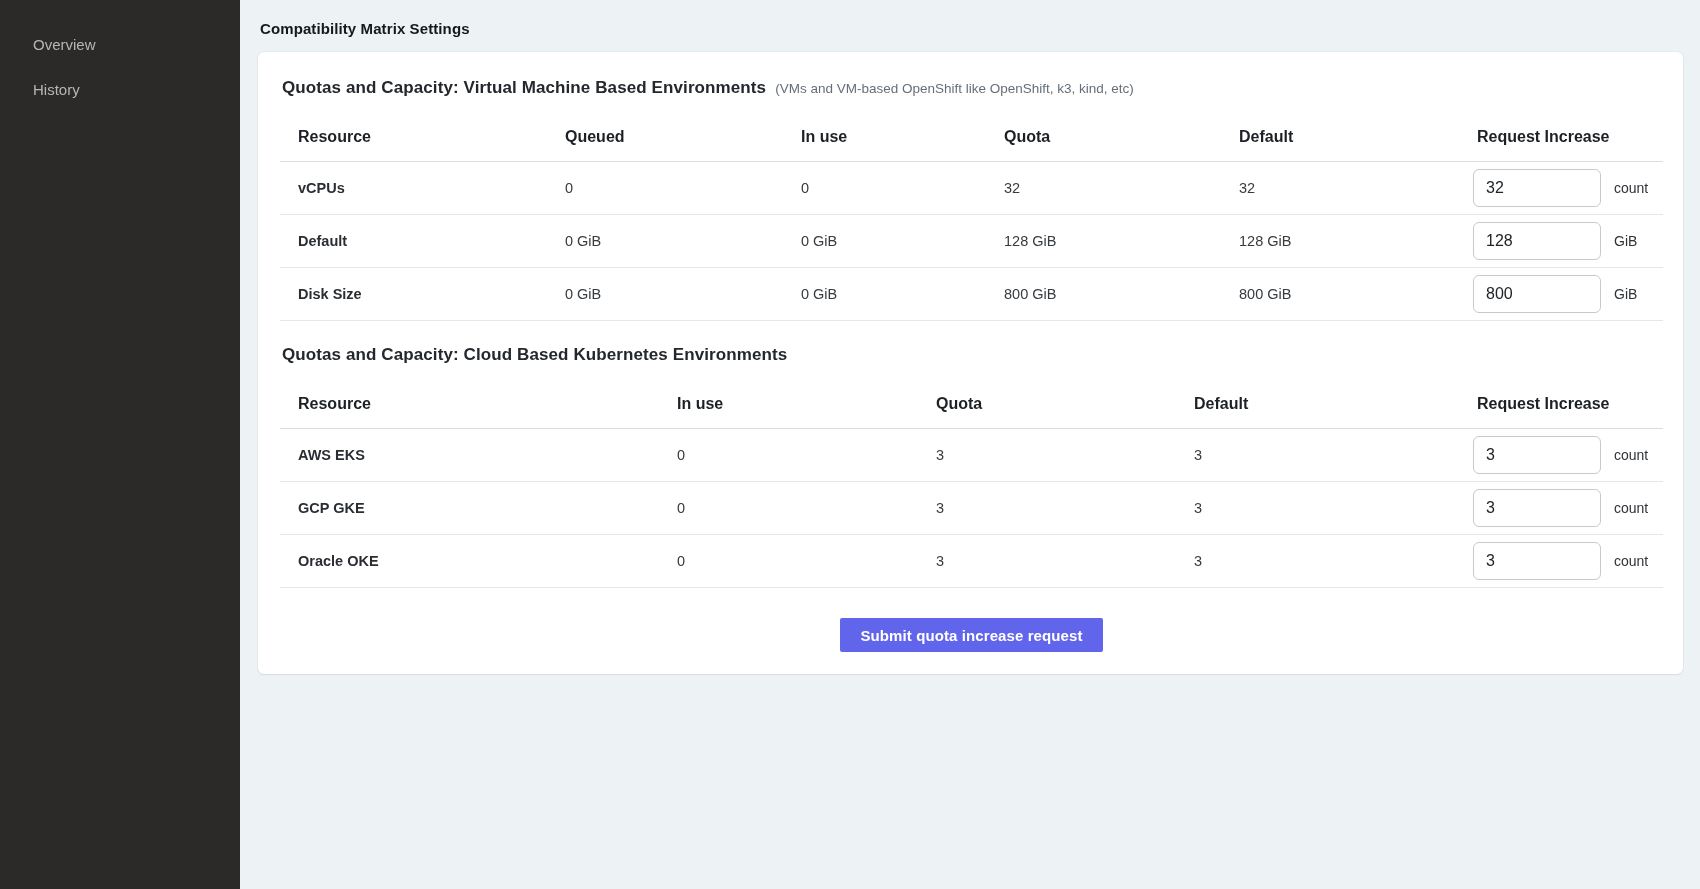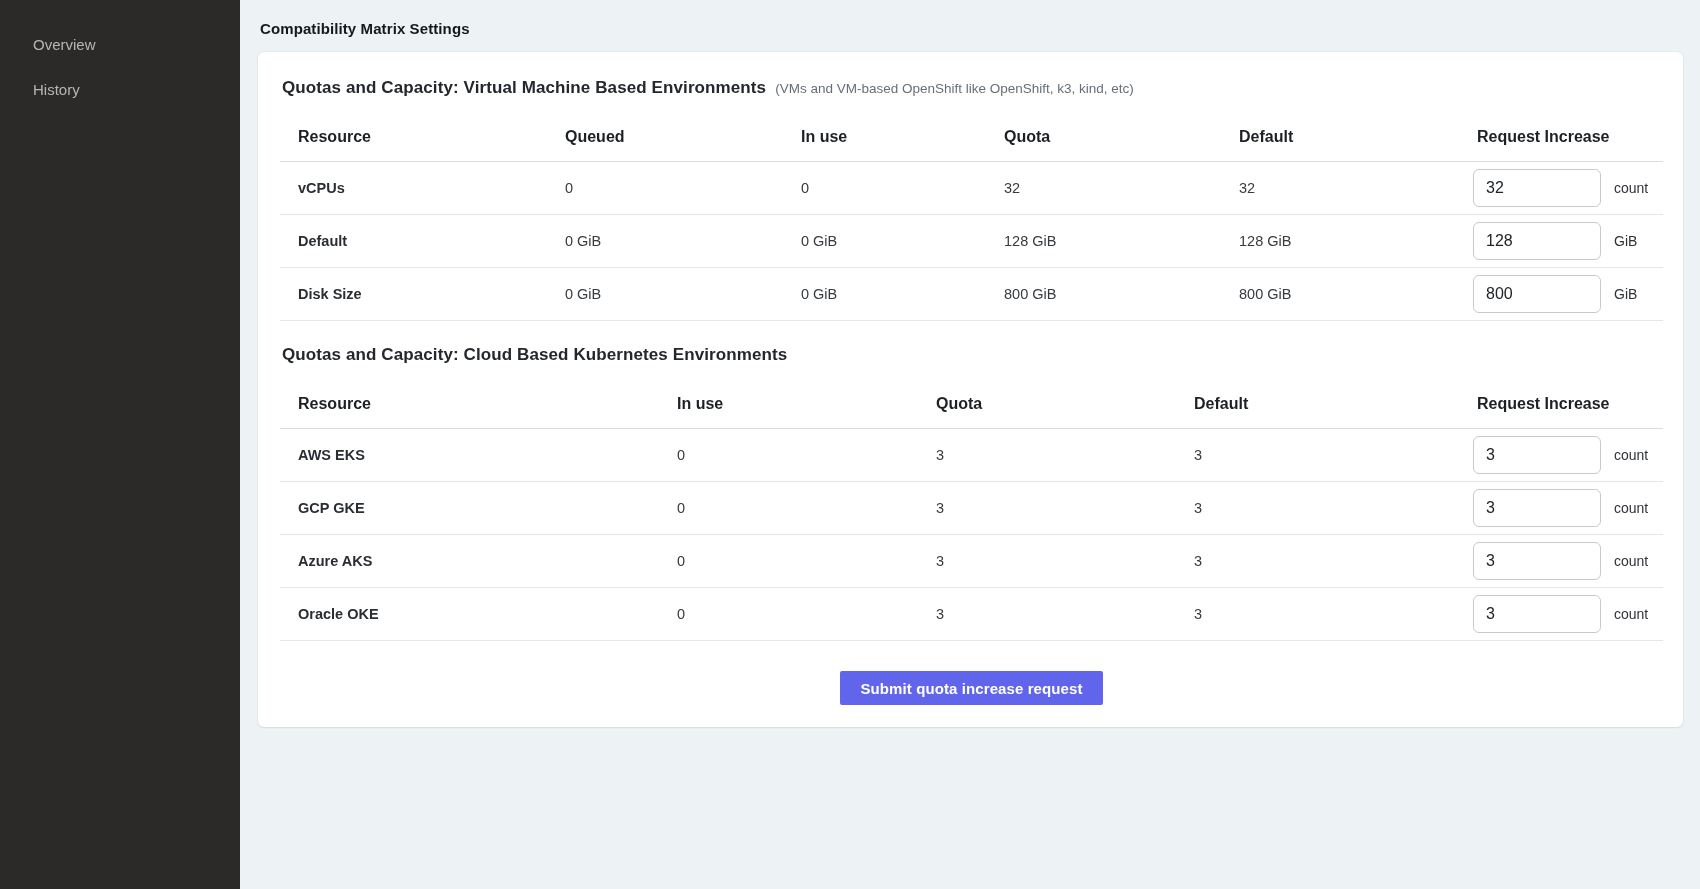--- a/index.html
+++ b/index.html
@@ -272,43 +272,31 @@
           <td>3</td>
           <td>3</td>
           <td>
             <div class="req-cell">
               <input class="qty-input" type="text" value="3" style="">
               <span class="unit-label">count</span>
             </div>
           </td>
         </tr>
         <tr>
-          <td class="resource">Azure AKS</td>
+          <td class="resource">Oracle OKE</td>
           <td>0</td>
           <td>3</td>
           <td>3</td>
           <td>
             <div class="req-cell">
               <input class="qty-input" type="text" value="3" style="">
               <span class="unit-label">count</span>
             </div>
           </td>
         </tr>
-        <tr>
-          <td class="resource">Oracle OKE</td>
-          <td>0</td>
-          <td>3</td>
-          <td>3</td>
-          <td>
-            <div class="req-cell">
-              <input class="qty-input" type="text" value="3" style="">
-              <span class="unit-label">count</span>
-            </div>
-          </td>
-        </tr>
       </tbody>
     </table>
 
     <div class="button-row">
       <button class="submit-btn">Submit quota increase request</button>
     </div>
 
   </div>
 </main>
 

